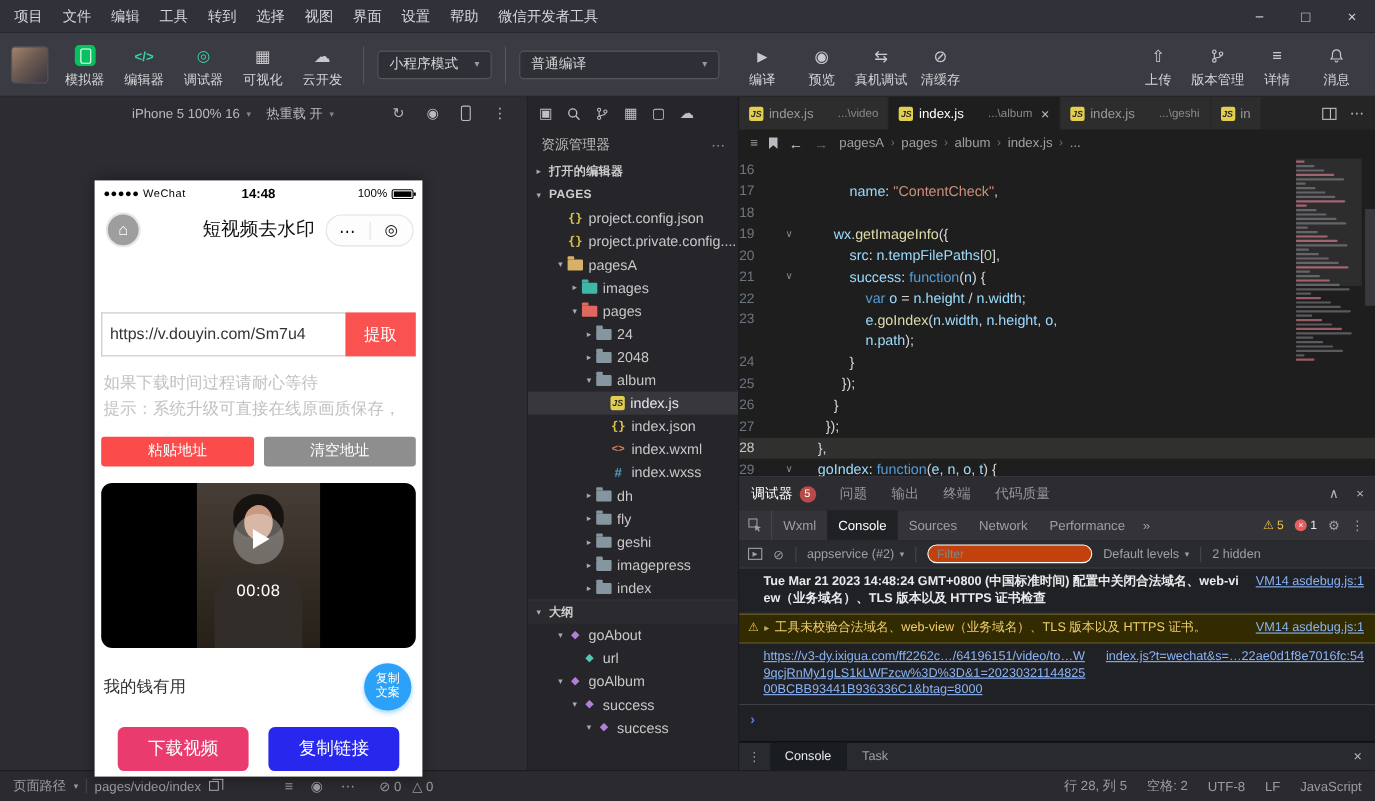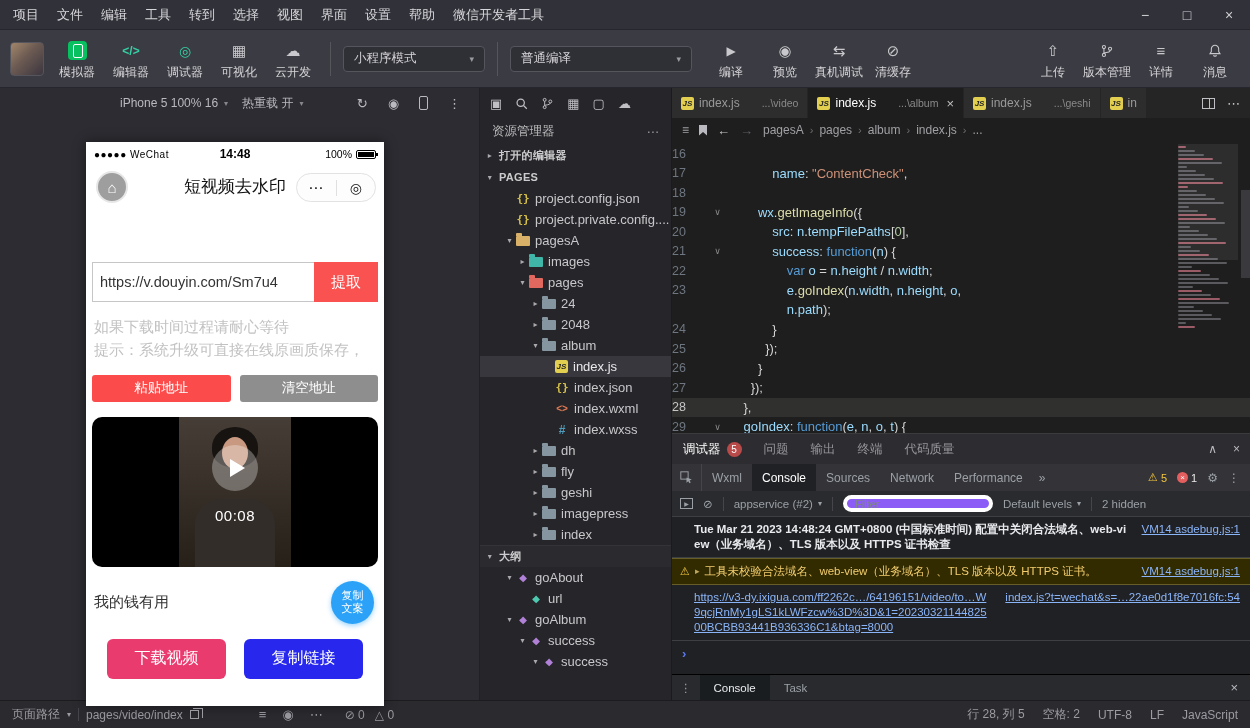--- a/index.html
+++ b/index.html
@@ -20,37 +20,37 @@
 .tbgroup{display:flex;align-items:flex-start;gap:4px;}
 .tbbtn{width:50px;display:flex;flex-direction:column;align-items:center;gap:3px;padding-top:4px;cursor:default;}
 .tbbtn .ic{height:20px;display:flex;align-items:center;justify-content:center;}
 .ictxt{color:#c9c9cd;font-size:15px;}
 .ictxt.teal{color:#35d0a5;font-weight:bold;font-size:12px;}
 .icsim{width:19px;height:19px;background:#07c160;border-radius:4px;position:relative;}
 .icsim::after{content:'';position:absolute;left:5px;top:3px;width:8px;height:12px;border:1.5px solid #fff;border-radius:2px;}
 .tblabel{font-size:12px;color:#d5d5d8;white-space:nowrap;}
 .tbsep{width:1px;height:34px;background:#55555c;margin:0 4px;}
 .dropdown{height:26px;background:#2f2f36;border:1px solid #55555e;border-radius:4px;display:flex;align-items:center;padding:0 10px;gap:8px;font-size:12.5px;color:#d5d5d8;}
-.dropdown.mode{width:142px;}
+.dropdown.mode{width:104px;}
 .dropdown.compile{width:182px;margin-right:6px;}
 .dropdown .caret{margin-left:auto;font-size:9px;color:#9a9aa0;}
 .tbspacer{flex:1;}
 
 
 .main{flex:1;display:flex;min-height:0;}
 
 
 .simcol{width:480px;flex:none;display:flex;flex-direction:column;background:#2c2c32;border-right:1px solid #202026;}
 .simbar{height:30px;display:flex;align-items:center;gap:14px;padding:0 18px 0 120px;flex:none;}
 .devsel{display:flex;align-items:center;gap:6px;font-size:12px;color:#b9b9bf;cursor:default;}
 .devsel .caret{font-size:8px;color:#86868c;}
 .simbar-icons{margin-left:auto;display:flex;align-items:center;gap:20px;color:#b9b9bf;font-size:13px;}
 .devframe{width:9px;height:14px;border:1.3px solid #b9b9bf;border-radius:2px;display:inline-block;}
 .simbody{flex:1;position:relative;}
-.phone{position:absolute;left:86px;top:24px;width:298px;bottom:-6px;background:#ffffff;box-shadow:0 0 12px rgba(0,0,0,.45);display:flex;flex-direction:column;overflow:hidden;}
+.phone{position:absolute;left:86px;top:46px;width:298px;bottom:-6px;background:#ffffff;box-shadow:0 0 12px rgba(0,0,0,.45);display:flex;flex-direction:column;overflow:hidden;}
 .pstatus{height:24px;display:flex;align-items:center;padding:0 8px;position:relative;flex:none;}
 .pcarrier{font-size:10px;color:#000;letter-spacing:.5px;}
 .ptime{position:absolute;left:0;right:0;text-align:center;font-size:12px;font-weight:bold;color:#000;}
 .pbattwrap{margin-left:auto;display:flex;align-items:center;gap:4px;z-index:1;}
 .pbatt-label{font-size:10.5px;color:#000;}
 .batt{width:20px;height:9px;border:1px solid #000;border-radius:2px;padding:1px;position:relative;}
 .batt i{display:block;height:100%;width:100%;background:#000;}
 .batt::after{content:'';position:absolute;right:-3px;top:2px;width:2px;height:3px;background:#000;}
 .pnav{height:42px;position:relative;flex:none;}
 .homebtn{position:absolute;left:10px;top:5px;width:32px;height:32px;border-radius:50%;background:rgba(40,40,40,.45);border:2px solid rgba(255,255,255,.75);display:flex;align-items:center;justify-content:center;color:#fff;font-size:15px;}
@@ -163,21 +163,21 @@
 .dtmore{padding:0 6px;}
 .devtools-right{margin-left:auto;display:flex;align-items:center;gap:10px;padding-right:10px;}
 .warnct{color:#f3c73f;font-size:11px;display:flex;align-items:center;gap:3px;}
 .errct{color:#eaeaea;font-size:11px;display:flex;align-items:center;gap:3px;}
 .errdot{width:11px;height:11px;border-radius:50%;background:#e35f5f;color:#fff;font-size:8px;display:inline-flex;align-items:center;justify-content:center;}
 .consolebar{height:26px;background:#2a2b2e;border-bottom:1px solid #3c4043;display:flex;align-items:center;gap:10px;padding:0 8px;flex:none;font-size:11.5px;color:#9aa0a6;}
 .evalic{border:1px solid #9aa0a6;width:13px;height:11px;display:inline-flex;align-items:center;justify-content:center;font-size:6px;color:#9aa0a6;}
 .cbsep{width:1px;height:14px;background:#45454b;}
 .cbdrop{display:flex;align-items:center;gap:5px;cursor:default;}
 .cbdrop .caret{font-size:8px;}
-.filterinput{width:150px;height:17px;background:#8b5cf6;border:4px solid #ffffff;border-radius:9px;color:#e8eaed;font-size:11px;padding:0 8px;outline:none;font-family:"Liberation Sans","DejaVu Sans",sans-serif;}
+.filterinput{width:150px;height:17px;background:#c2410c;border:1px solid #ffffff;border-radius:9px;color:#e8eaed;font-size:11px;padding:0 8px;outline:none;font-family:"Liberation Sans","DejaVu Sans",sans-serif;}
 .filterinput::placeholder{color:#80868b;}
 .consolemsgs{flex:1;background:#202124;overflow:hidden;font-family:"DejaVu Sans Mono",monospace;min-height:0;}
 .cmsg{display:flex;align-items:flex-start;padding:5px 10px 5px 22px;border-bottom:1px solid #3c4043;font-size:11.5px;line-height:15px;color:#dfe1e5;}
 .cmsg .ctxt{flex:1;min-width:0;word-break:break-all;}
 .cmsg.info .ctxt{font-weight:bold;color:#e8eaed;}
 .cmsg .csrc{margin-left:14px;color:#8ab4f8;text-decoration:underline;white-space:nowrap;flex:none;}
 .cmsg.warning{background:#332b00;border-top:1px solid #665d29;border-bottom:1px solid #665d29;color:#f2cd6e;padding-left:8px;}
 .cwicon{color:#f3c73f;margin-right:5px;font-size:11px;flex:none;}
 .cexp{color:#bfa95e;margin-right:5px;font-size:9px;flex:none;}
 .clink{color:#8ab4f8;text-decoration:underline;}

